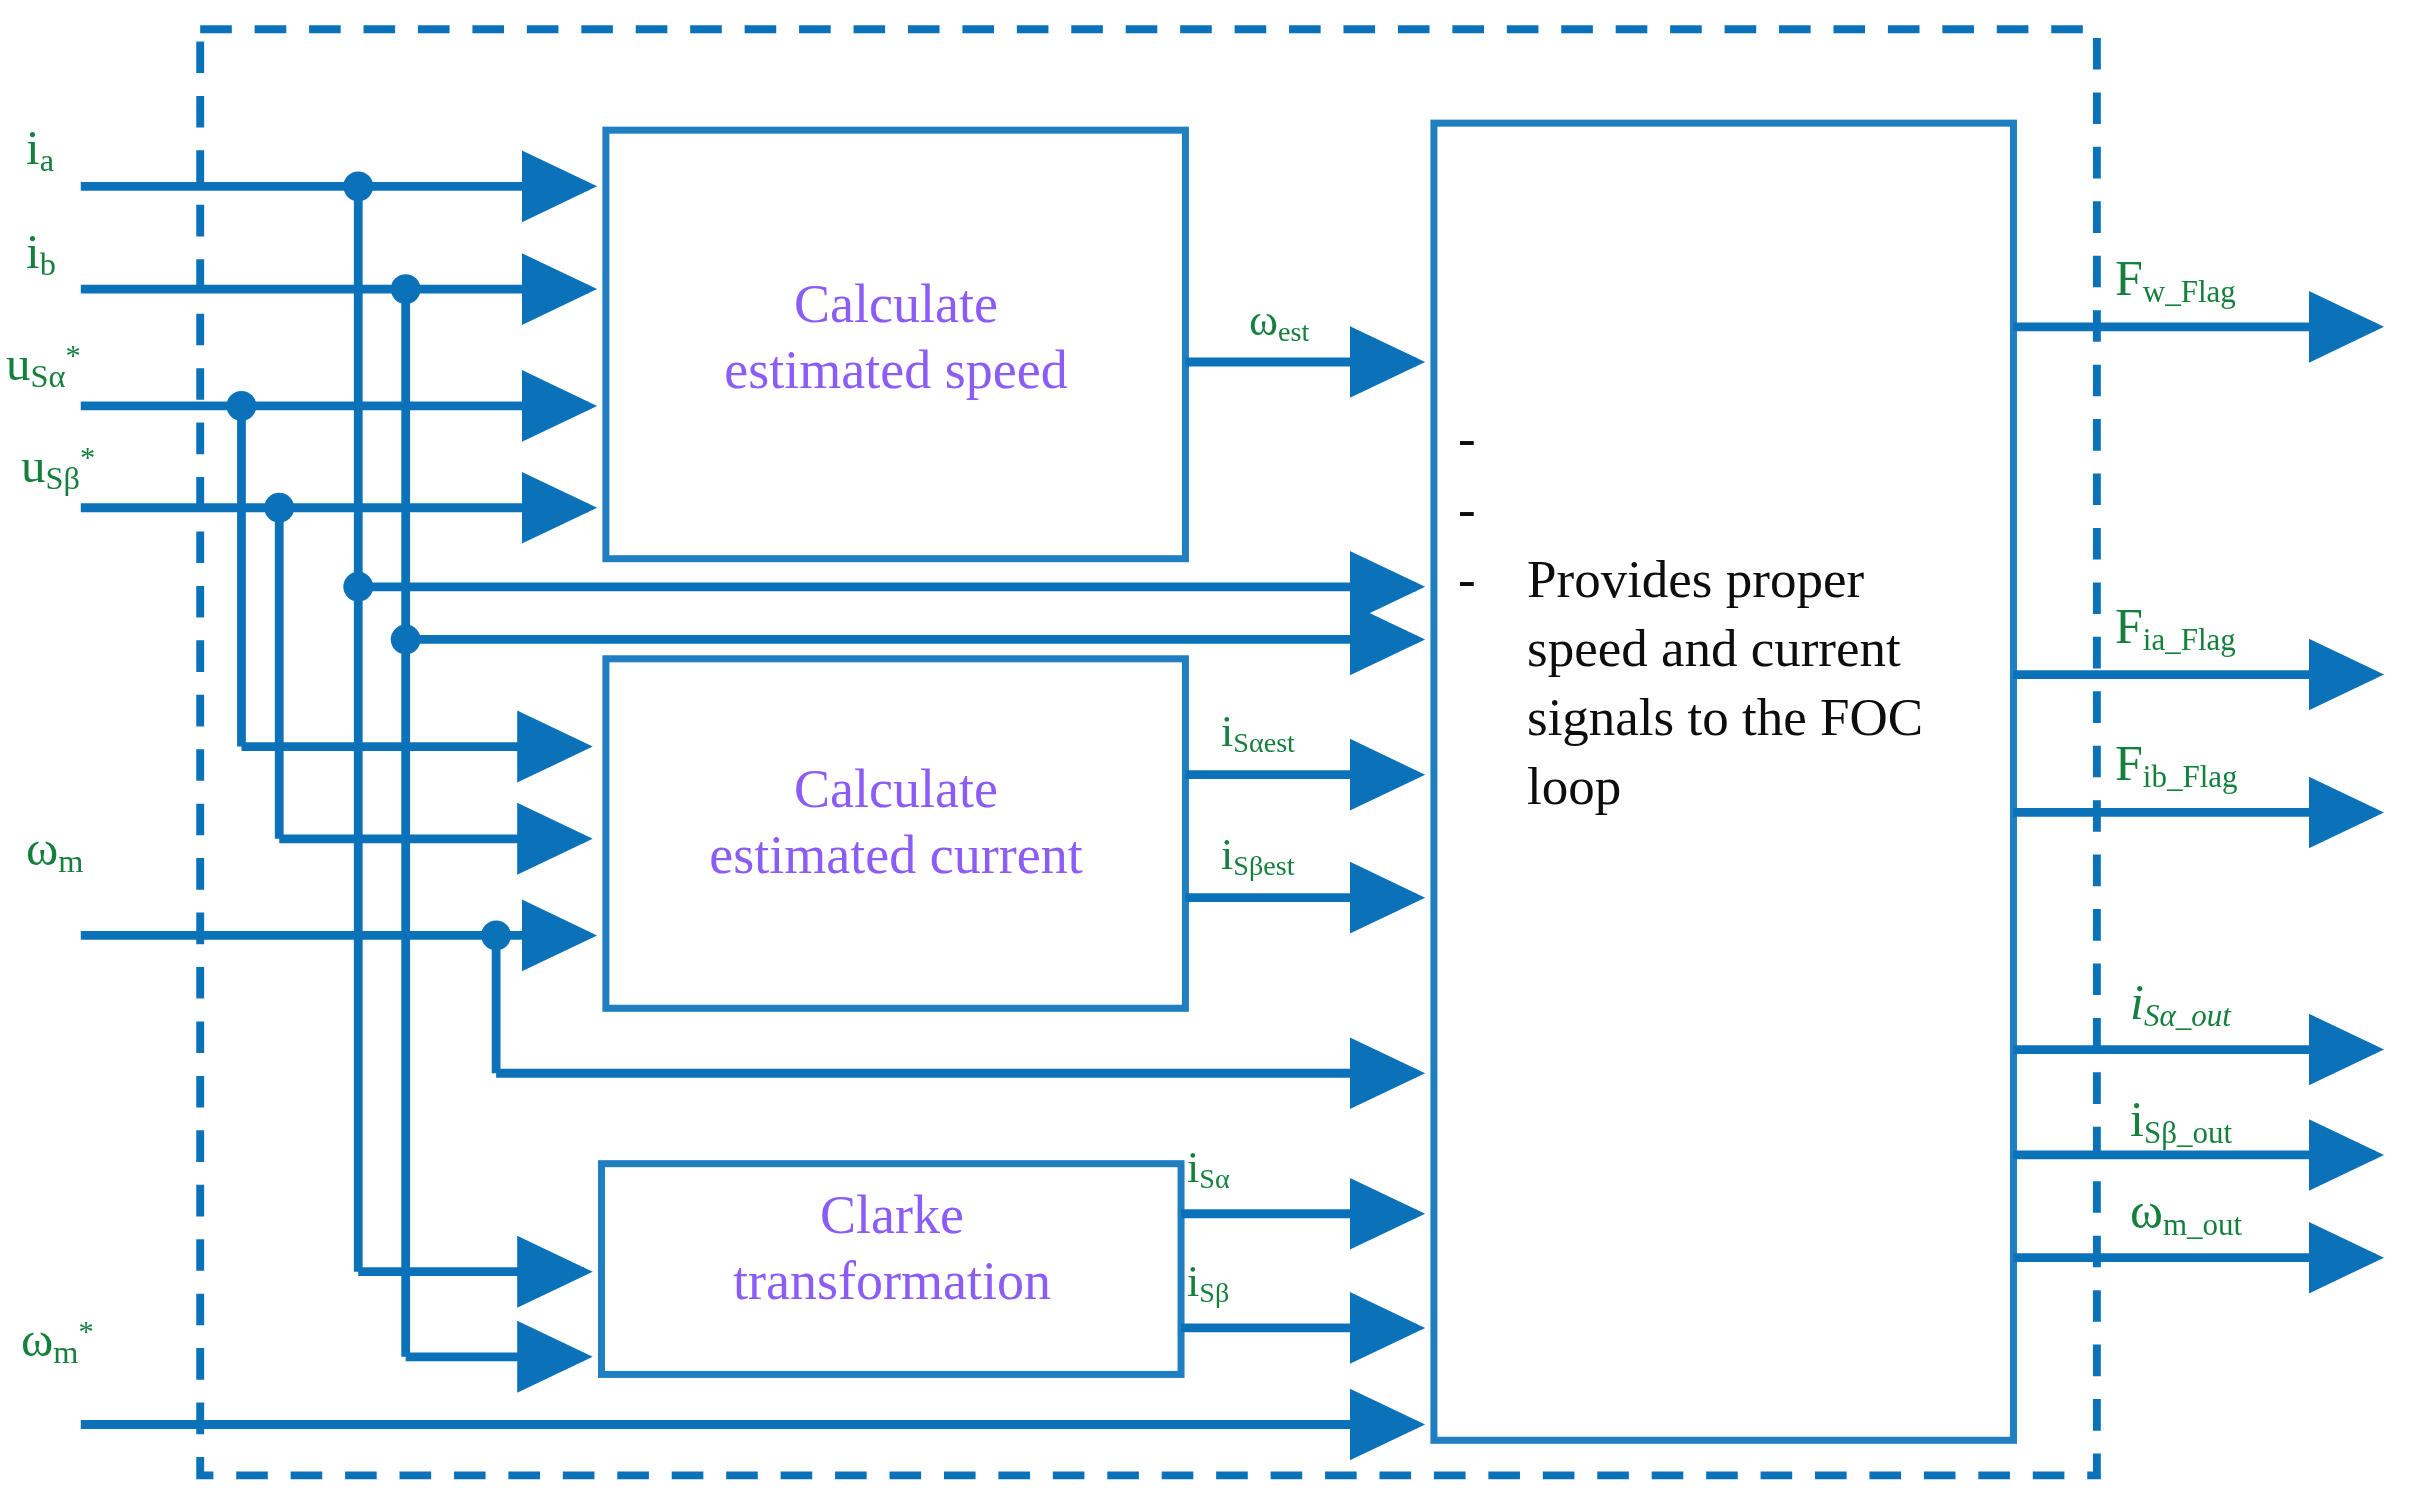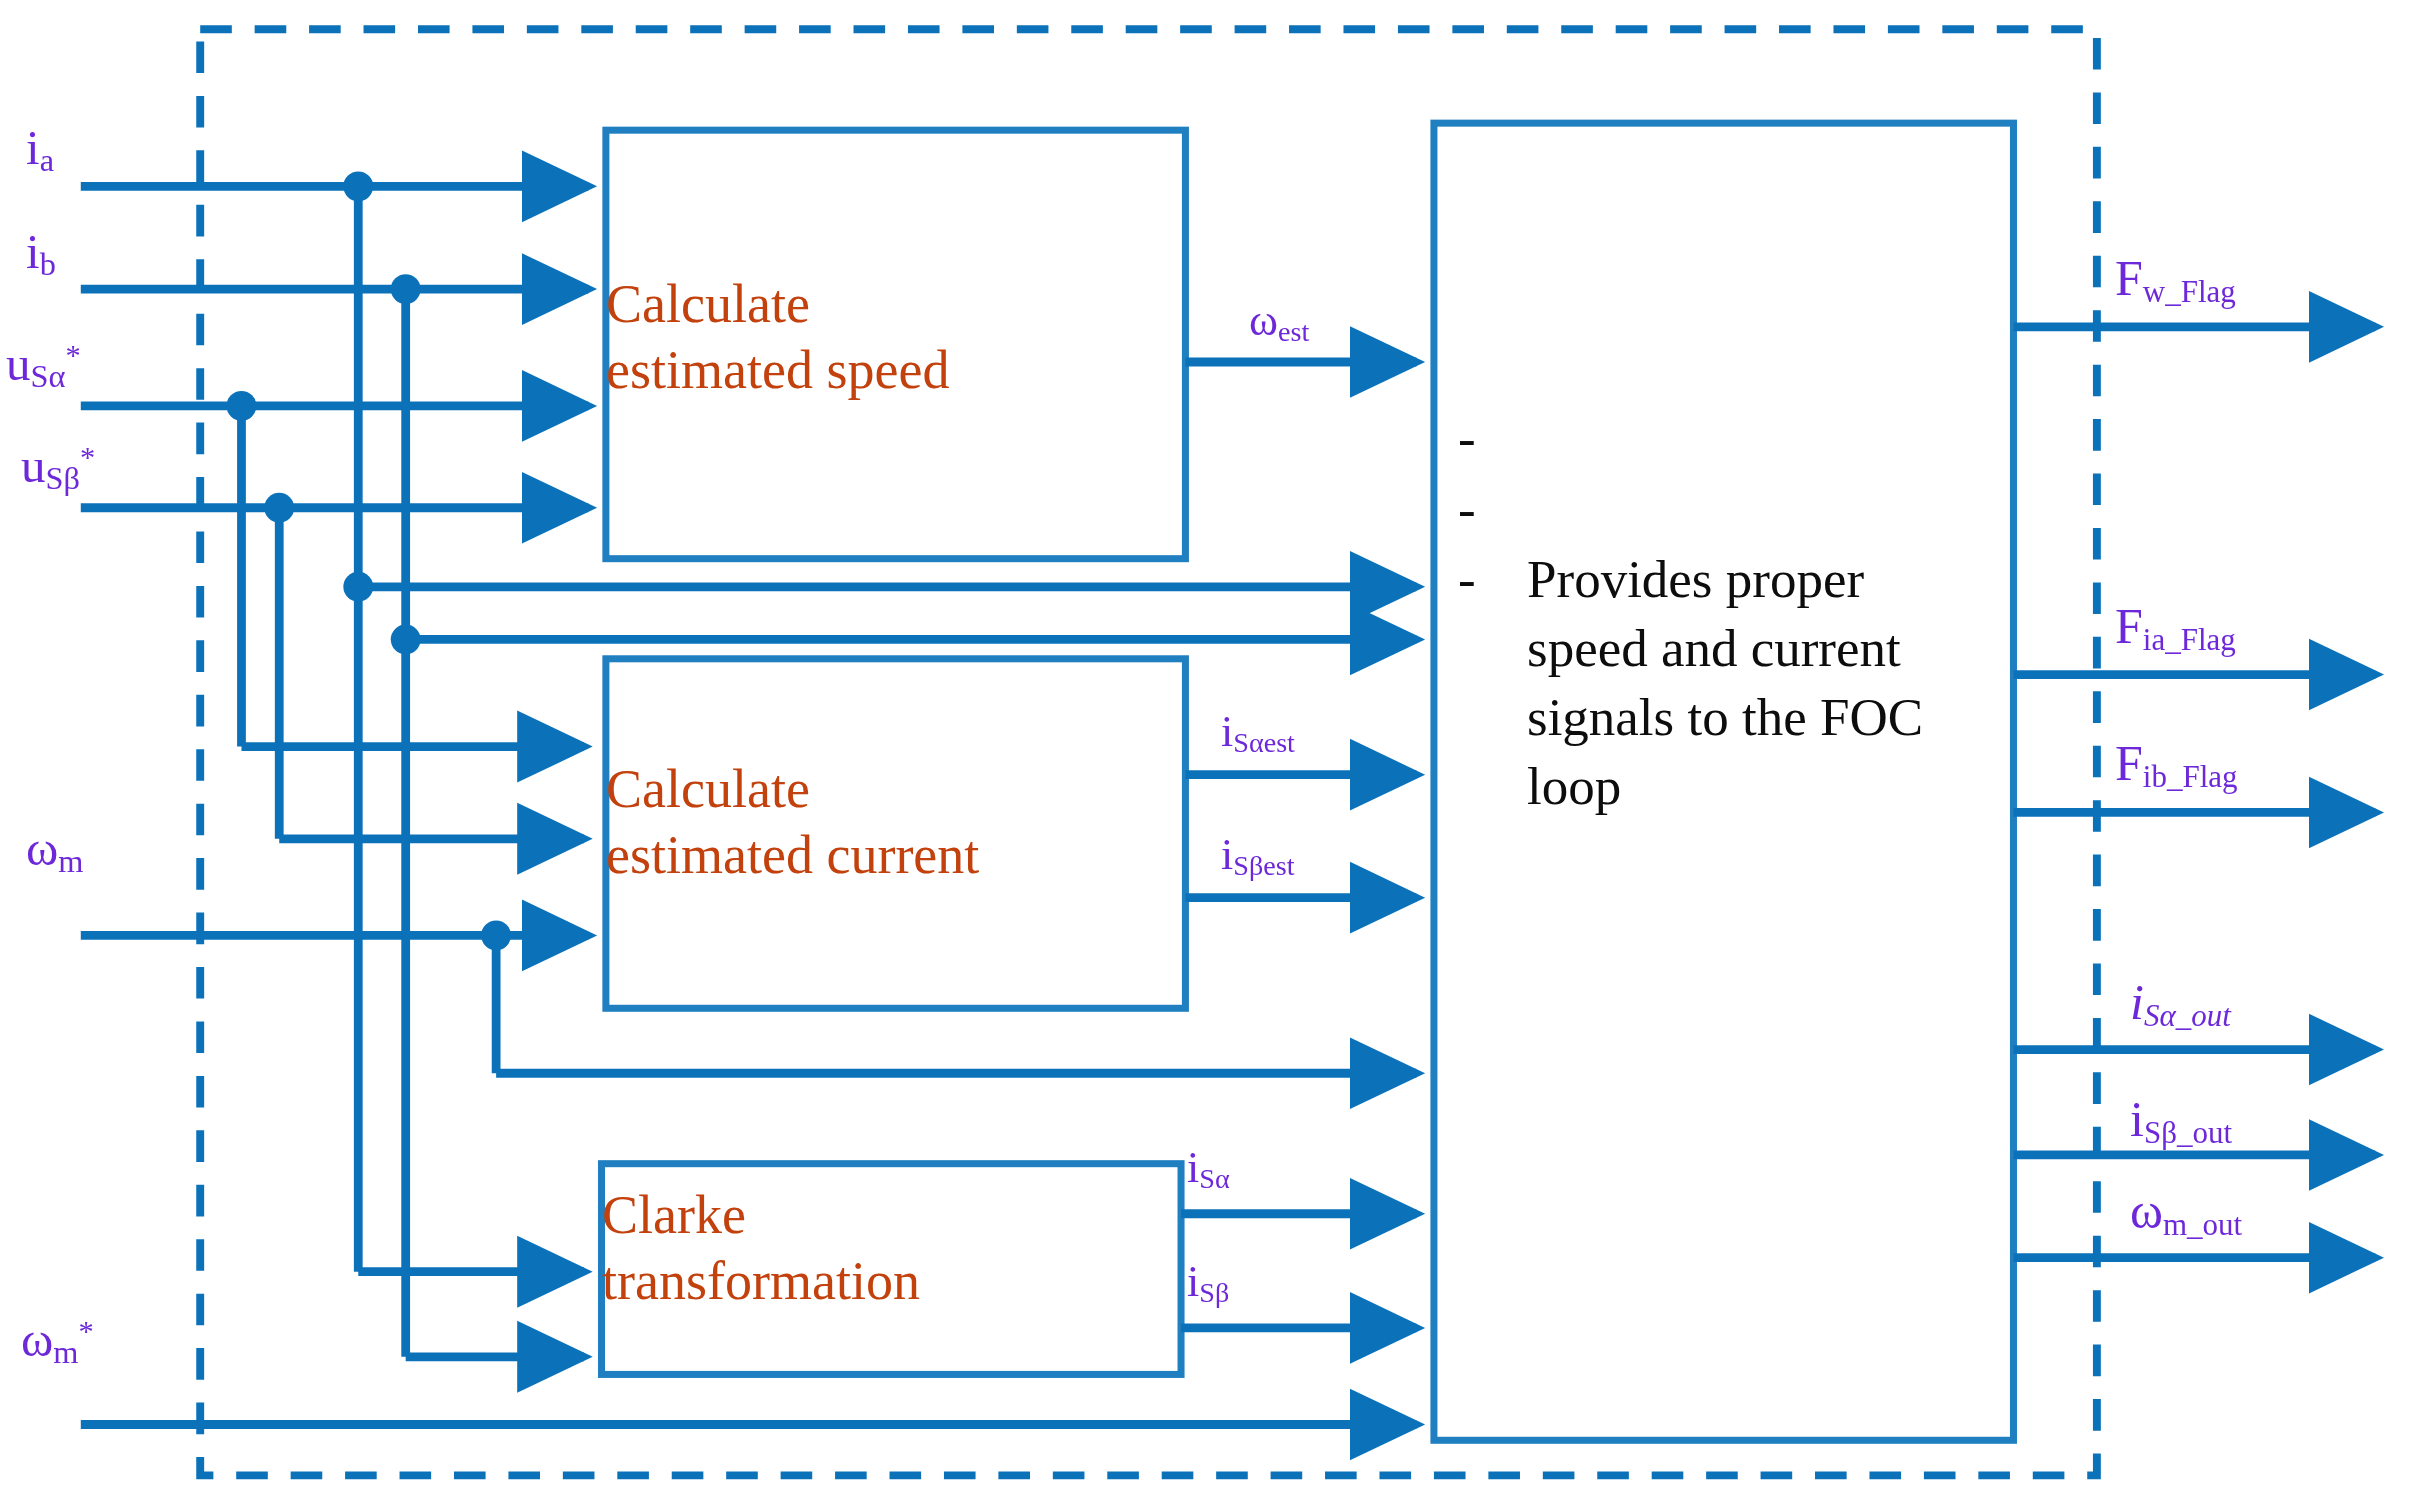--- a/index.html
+++ b/index.html
@@ -16,38 +16,38 @@
     overflow: hidden;
   }
   svg.wires {
     position: absolute;
     left: 0; top: 0;
     width: 2413px;
     height: 1509px;
   }
   .lbl {
     position: absolute;
-    color: #6d28d9;
+    color: #15803d;
     font-family: "Liberation Serif", "DejaVu Serif", serif;
     white-space: nowrap;
     line-height: 1;
   }
   .io-label { font-size: 49px; }
   .io-label sub { font-size: 0.66em; vertical-align: -0.22em; }
   .io-label sup { font-size: 0.62em; vertical-align: 0.50em; }
   .sig-label { font-size: 44px; }
   .sig-label sub { font-size: 0.64em; vertical-align: -0.20em; }
   .out-label { font-size: 50px; }
   .out-label sub { font-size: 0.62em; vertical-align: -0.22em; }
 
   .block-text {
     position: absolute;
-    text-align: left;
+    text-align: center;
     font-size: 54px;
-    color: #c2410c;
+    color: #8b5cf6;
     line-height: 1.22;
   }
   .bullets {
     position: absolute;
     font-size: 53px;
     color: #0d0d0d;
     line-height: 1.30;
   }
   .bullet-row {
     display: flex;

